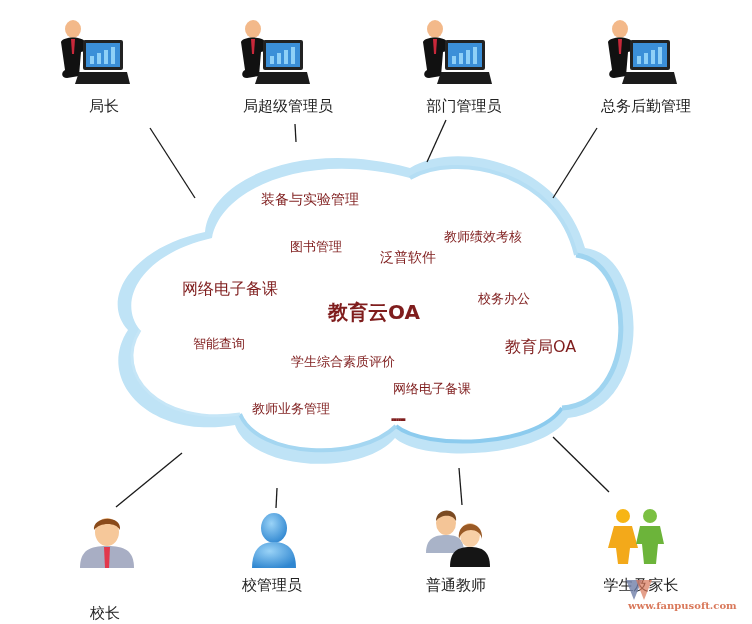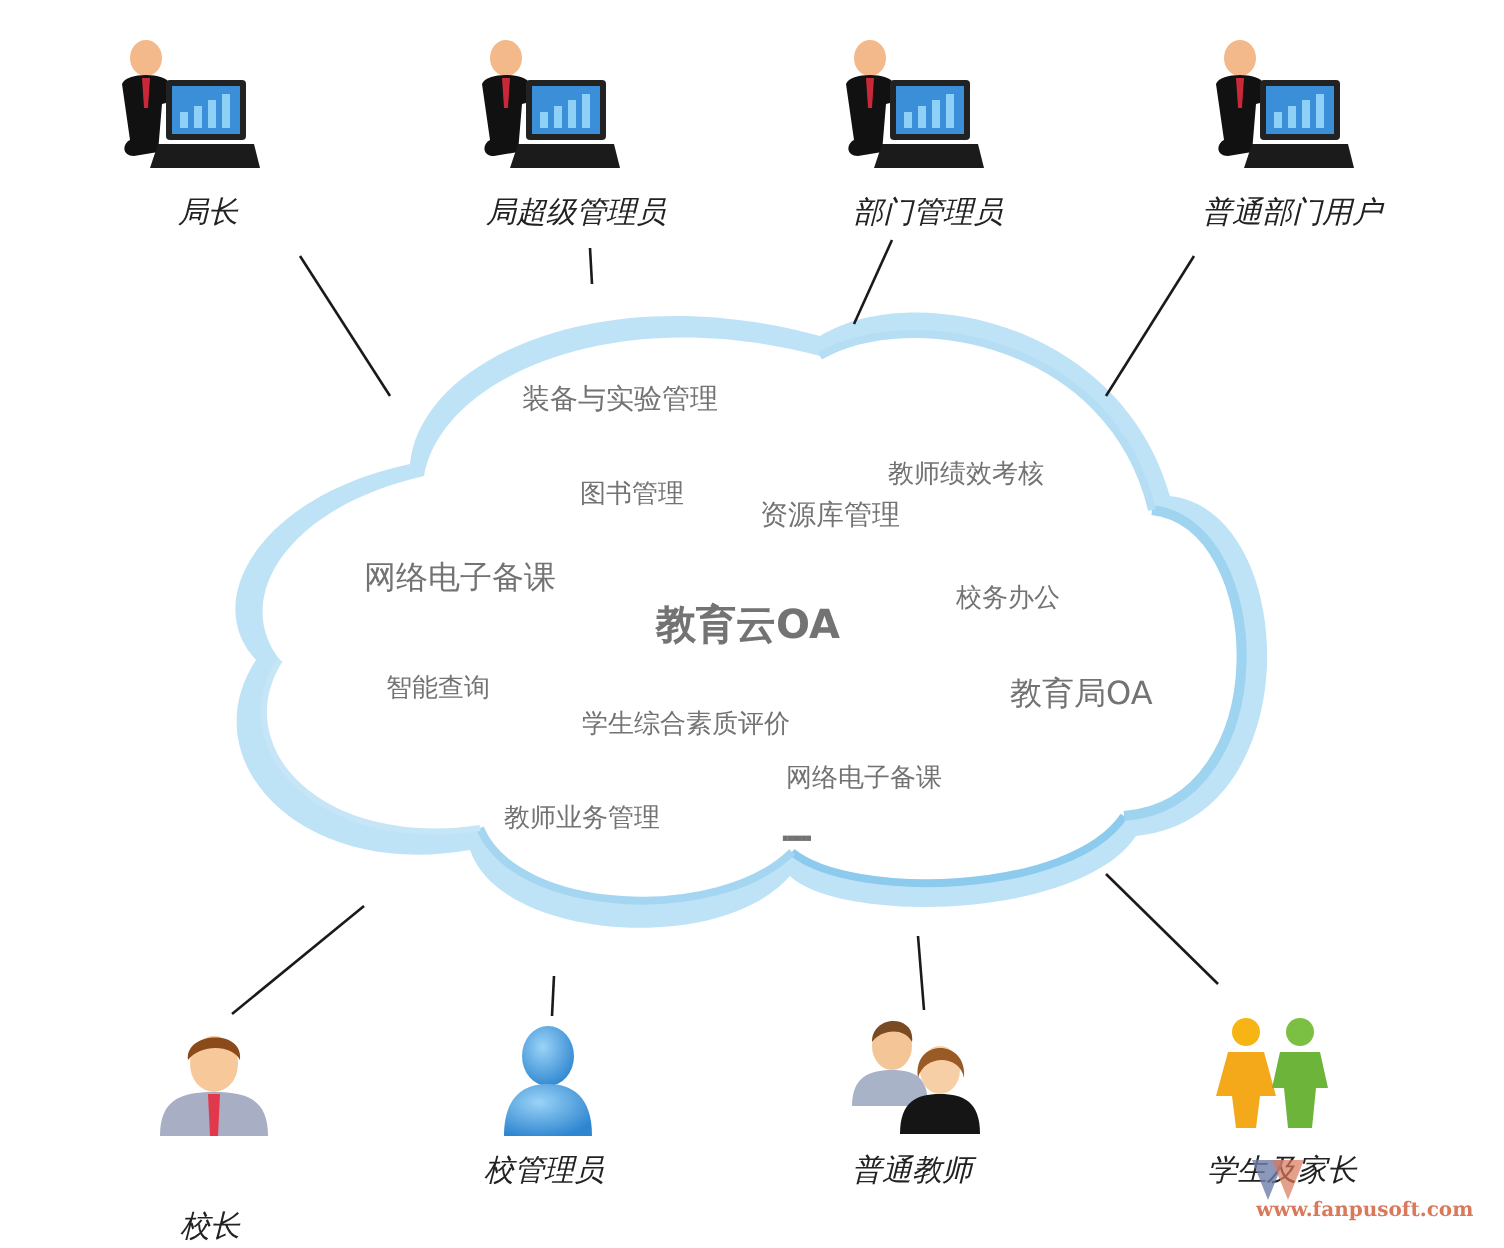--- a/index.html
+++ b/index.html
@@ -1,20 +1,20 @@
 <!DOCTYPE html>
 <html><head>
 <meta charset="utf-8">
 <style>
   html, body { margin:0; padding:0; background:#ffffff; }
   body { width:752px; height:624px; position:relative; overflow:hidden;
          font-family:"DejaVu Sans", "Liberation Sans", sans-serif; color:#222; }
   svg.layer { position:absolute; left:0; top:0; }
-  .label { position:absolute; font-size:15px; color:#222; white-space:nowrap; transform:translateX(-50%);font-style:italic; }
-  .module { position:absolute; white-space:nowrap; color:#737373; }
+  .label { position:absolute; font-size:15px; color:#222; white-space:nowrap; transform:translateX(-50%); }
+  .module { position:absolute; white-space:nowrap; color:#7f1d1d; }
   .m-sm { font-size:13px; }
   .m-md { font-size:14px; }
   .m-lg { font-size:16px;text-align:right; }
   .m-xl { font-size:20px;font-weight:bold; }
   .icon { position:absolute; }
   .watermark { position:absolute; left:622px; top:572px; width:128px; height:50px; }
   .wm-name { position:absolute; left:34px; top:0; font-size:22px; color:#6f7ea8; letter-spacing:1px; font-weight:bold; opacity:0.85; }
   .wm-url { position:absolute; left:6px; top:28px; font-family:"DejaVu Serif", "Liberation Serif", serif; font-size:10px; color:#d9785a; font-weight:bold; }
   .wm-logo { position:absolute; left:2px; top:4px; }
 </style>
@@ -105,25 +105,25 @@
   <rect x="35" y="40" width="4" height="8" fill="#8fd0f7"></rect>
     <rect x="42" y="37" width="4" height="11" fill="#8fd0f7"></rect>
     <rect x="49" y="34" width="4" height="14" fill="#8fd0f7"></rect>
     <rect x="56" y="31" width="4" height="17" fill="#8fd0f7"></rect>
   <path d="M24,56 L72,56 L75,68 L20,68 Z" fill="#1b1b1b"></path>
 </svg>
 
 <div class="label" style="left:104px;top:97px">局长</div>
 <div class="label" style="left:288px;top:97px">局超级管理员</div>
 <div class="label" style="left:464px;top:97px">部门管理员</div>
-<div class="label" style="left:646px;top:97px">普通部门用户</div>
+<div class="label" style="left:646px;top:97px">总务后勤管理</div>
 
 <div class="module m-md" style="left:261px;top:191px">装备与实验管理</div>
 <div class="module m-sm" style="left:290px;top:238px">图书管理</div>
-<div class="module m-md" style="left:380px;top:249px">资源库管理</div>
+<div class="module m-md" style="left:380px;top:249px">泛普软件</div>
 <div class="module m-sm" style="left:444px;top:228px">教师绩效考核</div>
 <div class="module m-lg" style="left:182px;top:279px">网络电子备课</div>
 <div class="module m-sm" style="left:478px;top:290px">校务办公</div>
 <div class="module m-xl" style="left:328px;top:299px">教育云OA</div>
 <div class="module m-sm" style="left:193px;top:335px">智能查询</div>
 <div class="module m-sm" style="left:291px;top:353px">学生综合素质评价</div>
 <div class="module m-lg" style="left:505px;top:337px">教育局OA</div>
 <div class="module m-sm" style="left:393px;top:380px">网络电子备课</div>
 <div class="module m-sm" style="left:252px;top:400px">教师业务管理</div>
 <div class="module m-md" style="left:390px;top:412px;letter-spacing:-3px;font-weight:bold">······</div>

